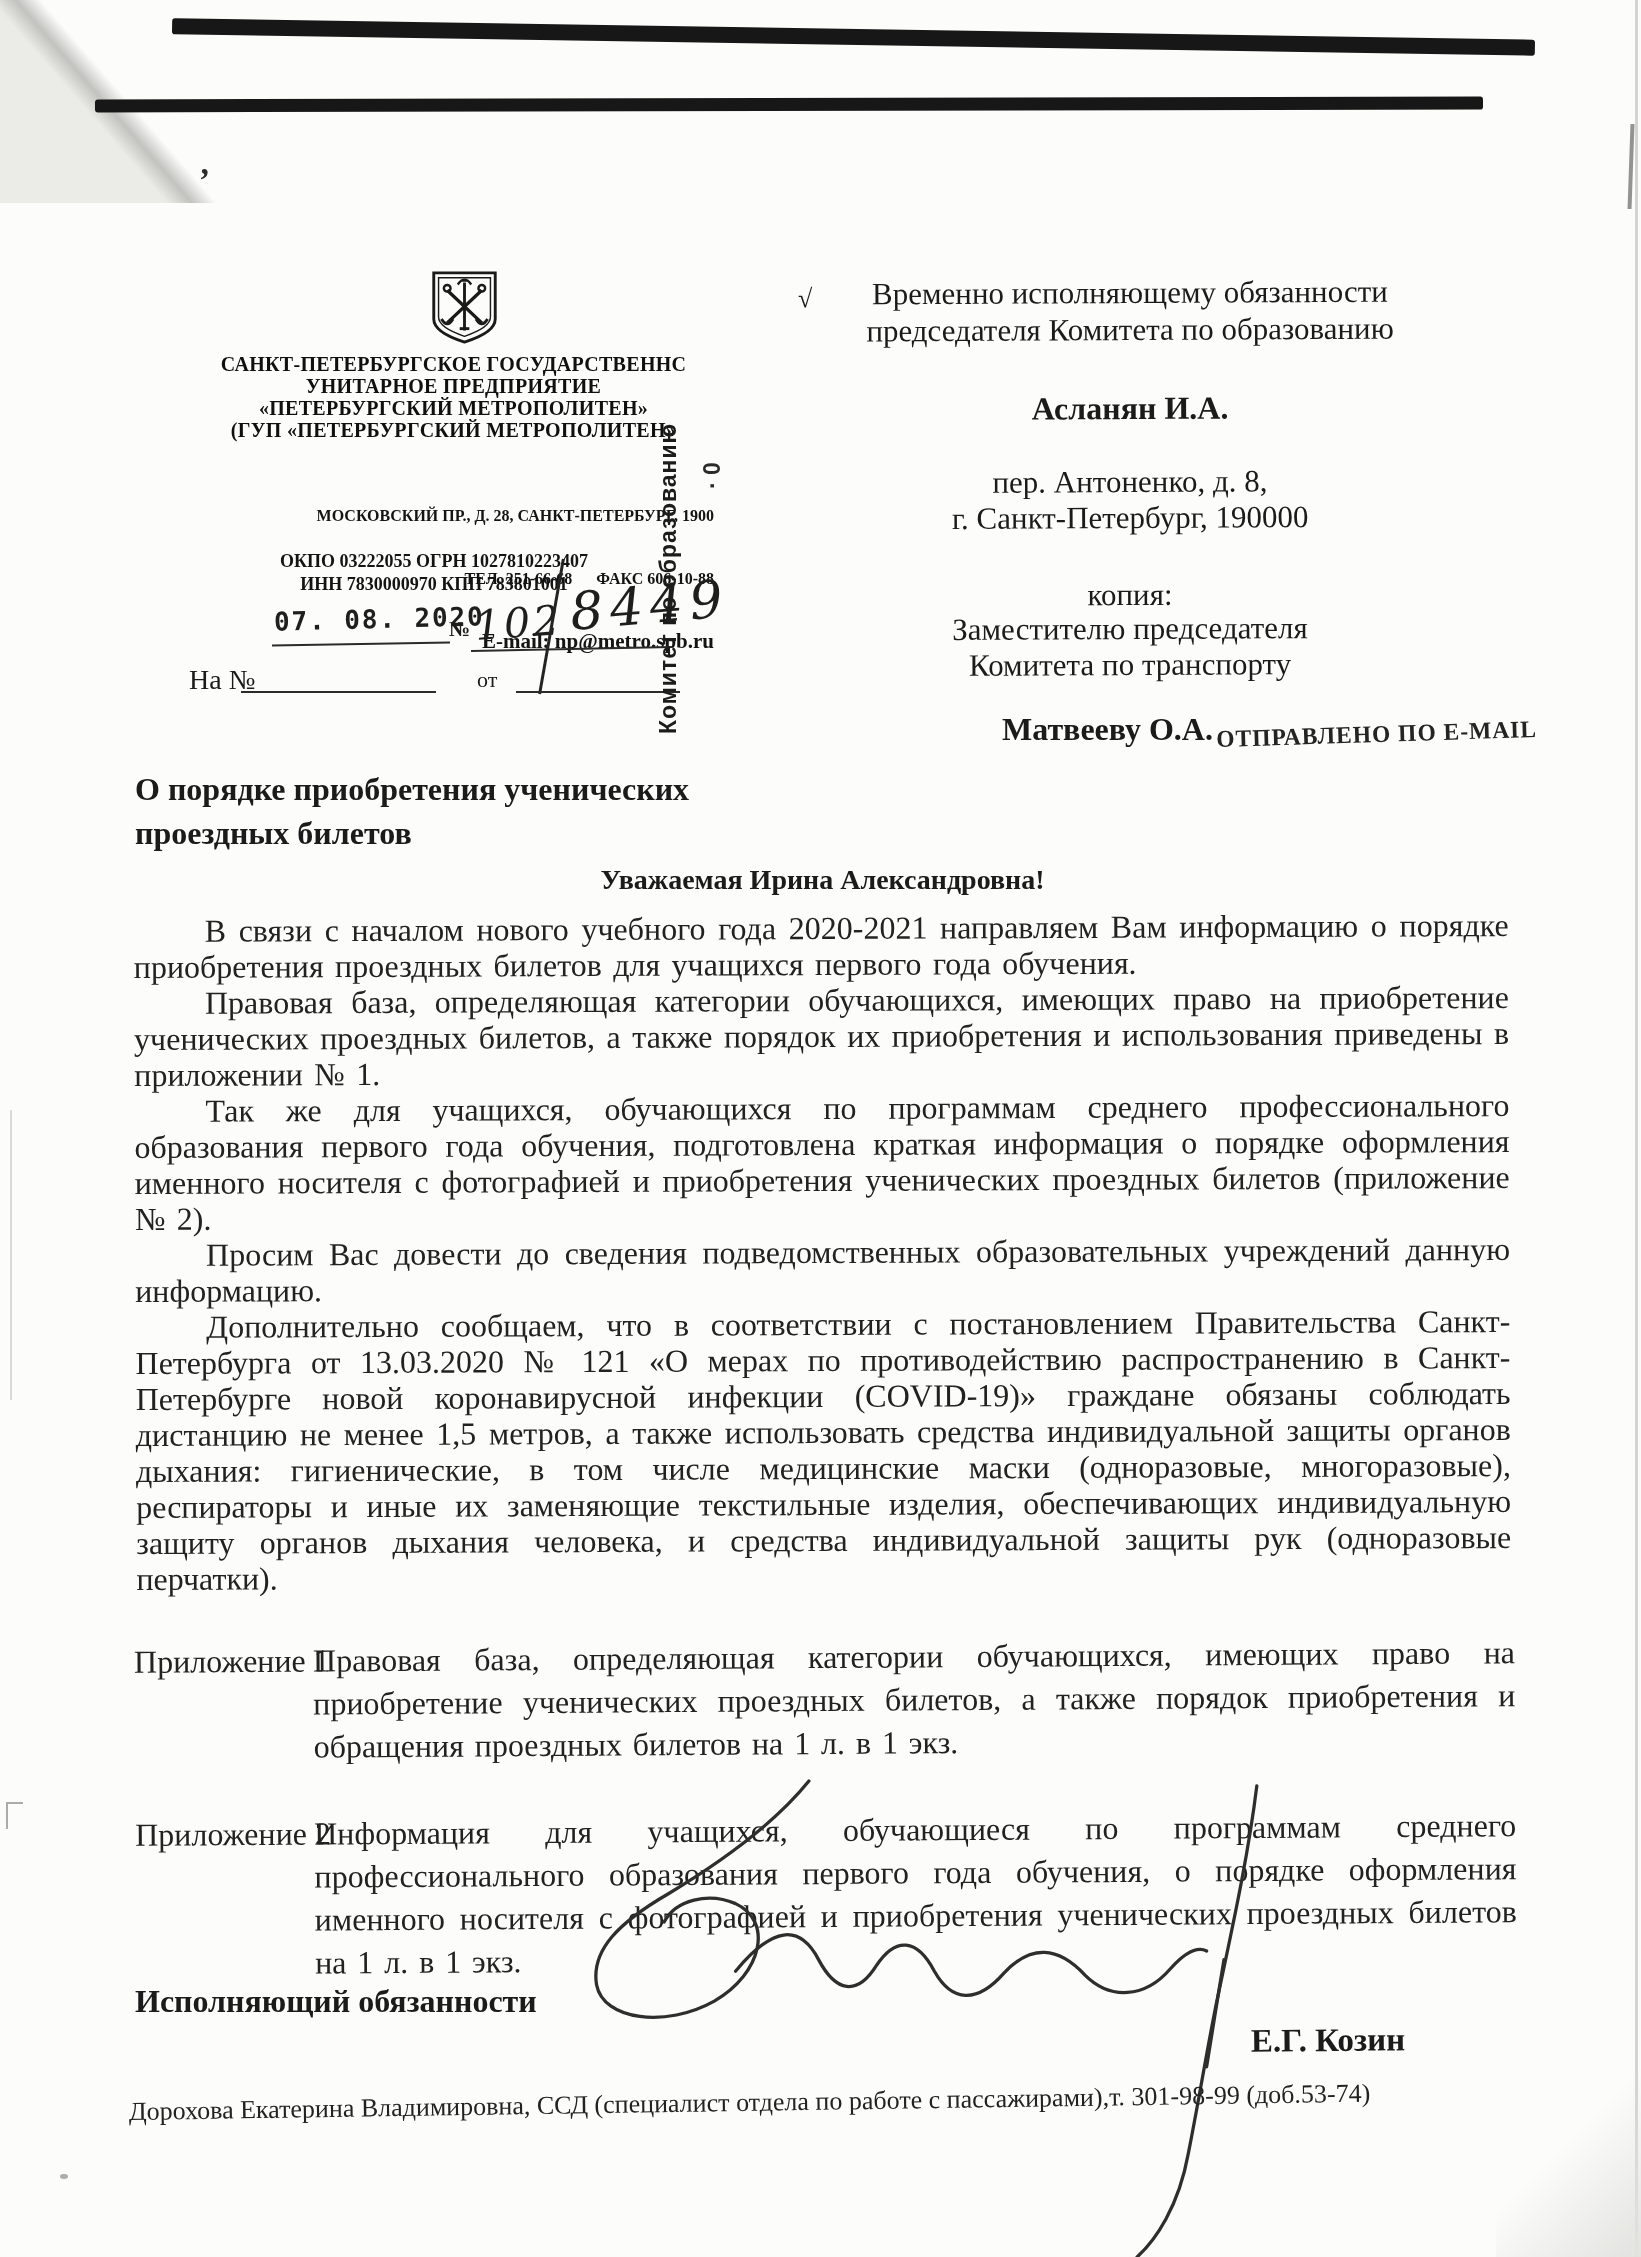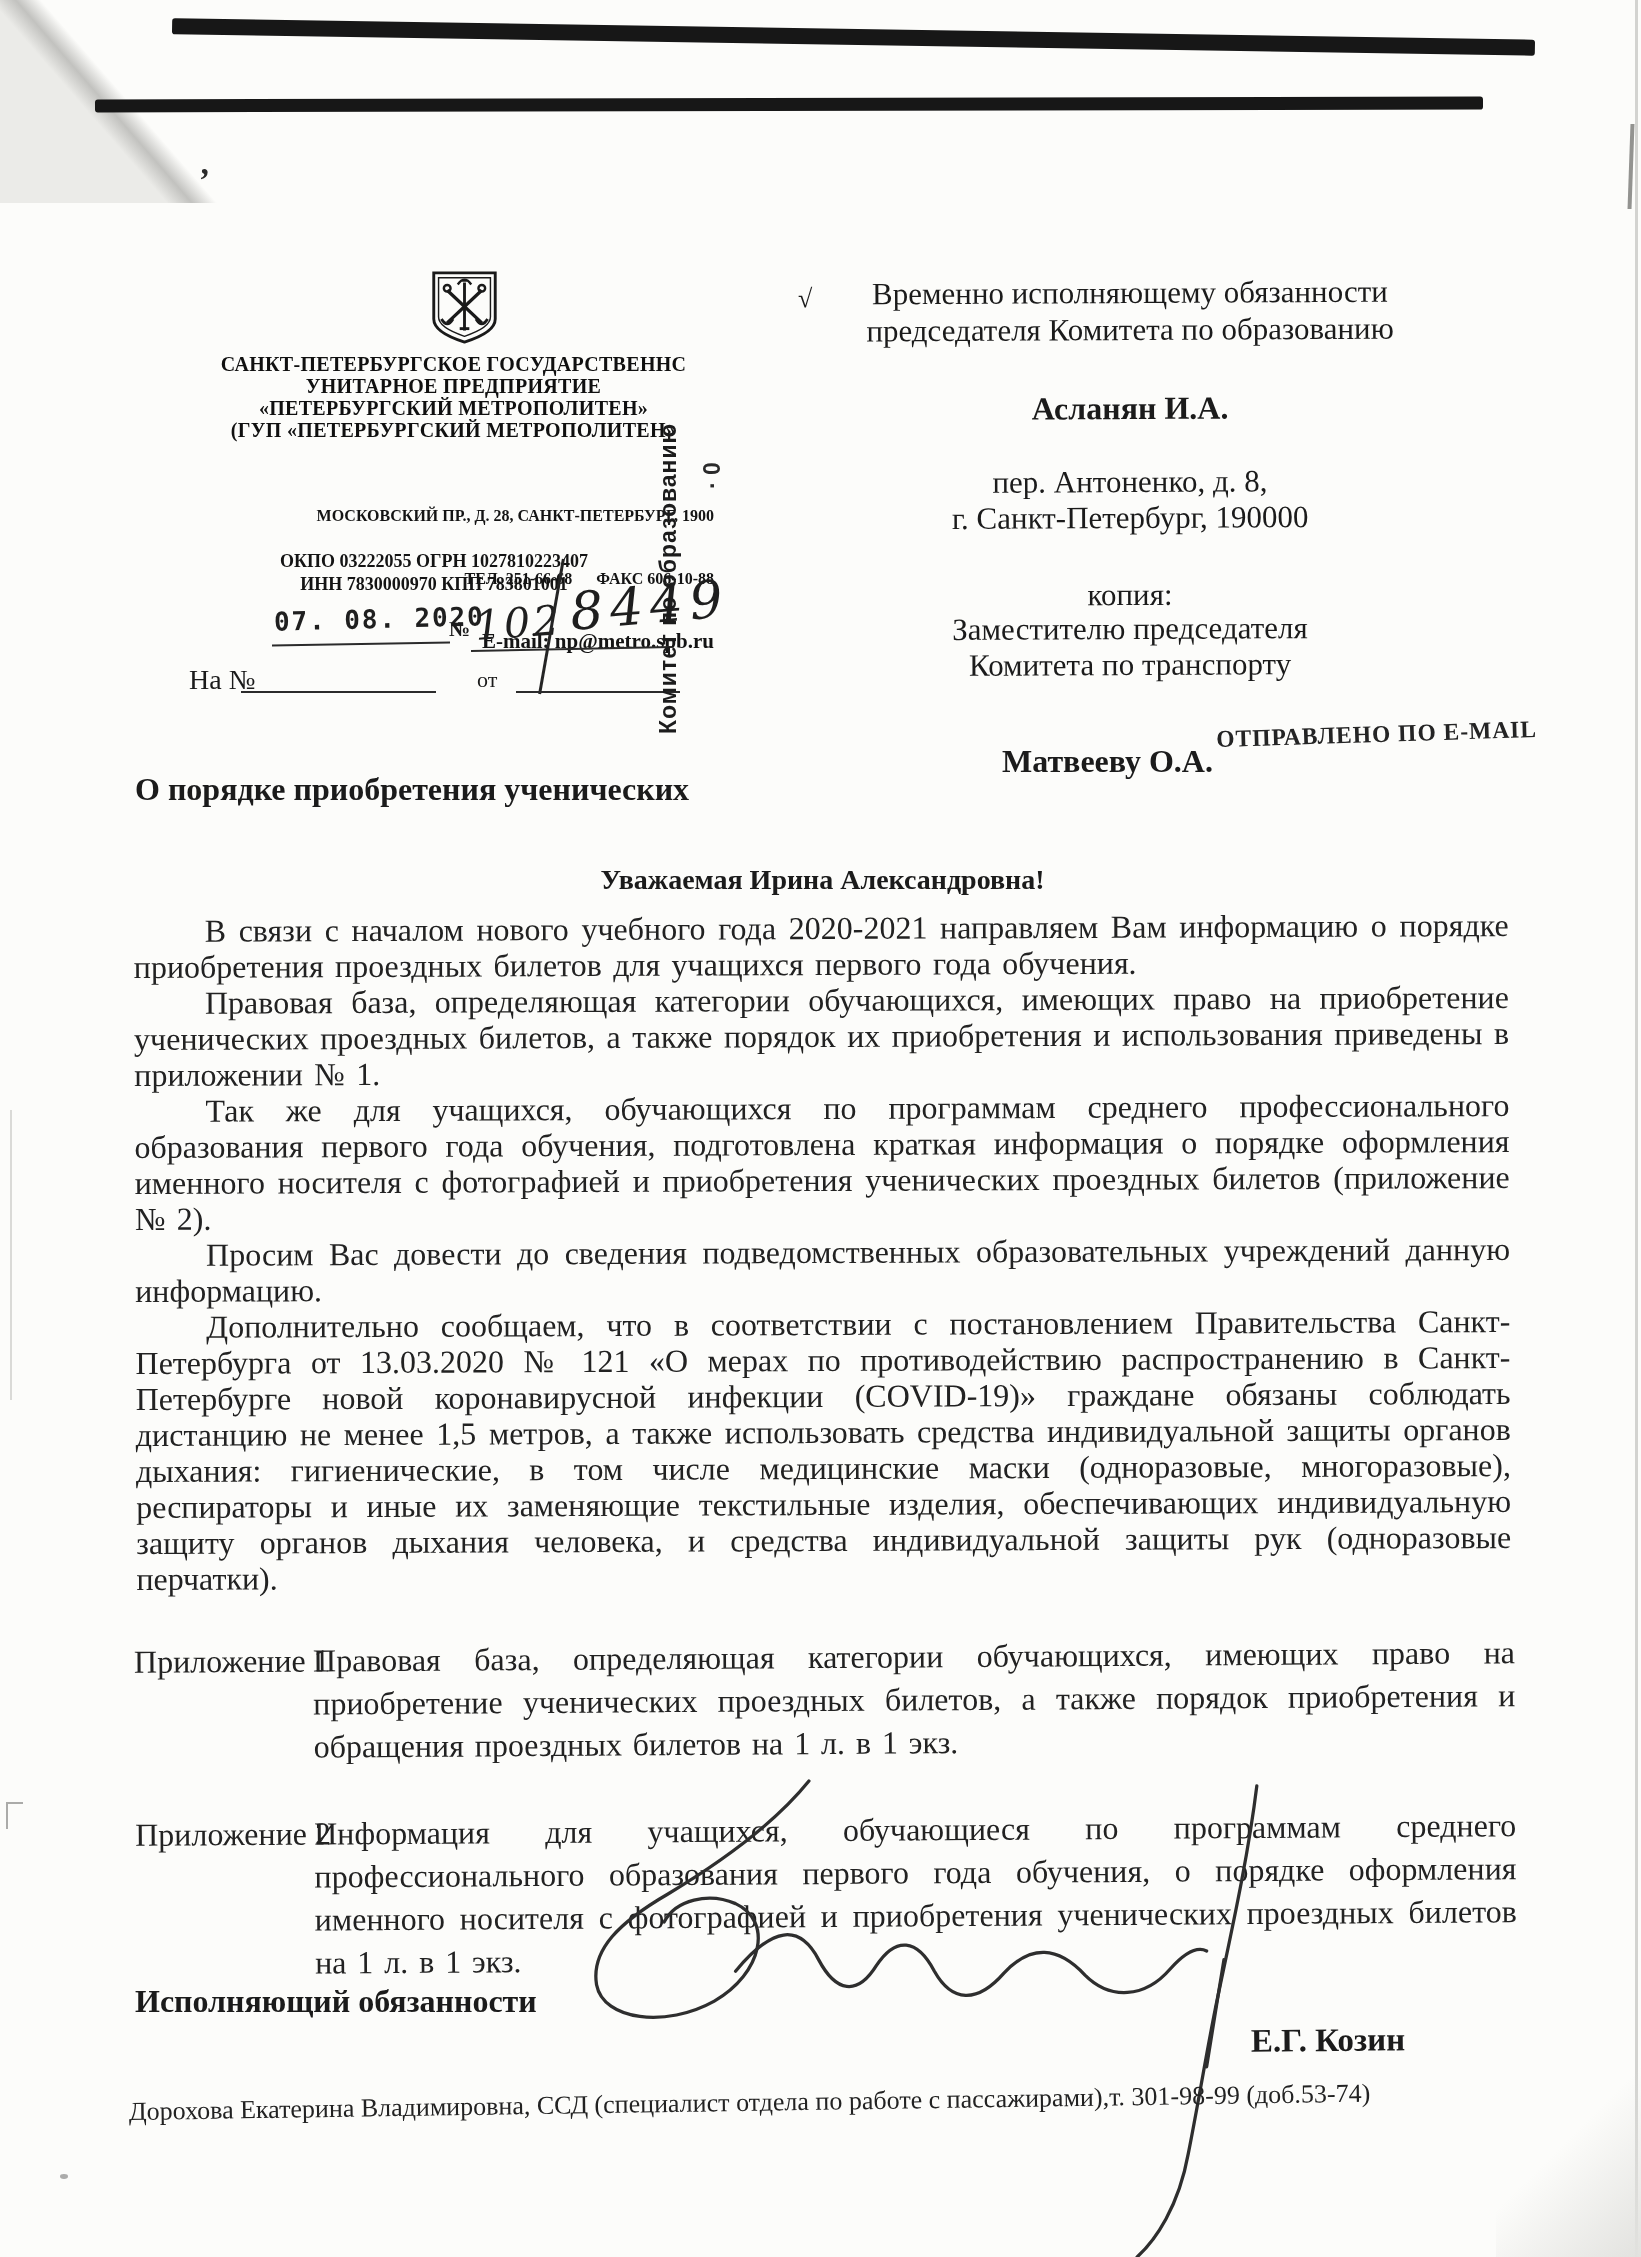--- a/index.html
+++ b/index.html
@@ -55,21 +55,21 @@
 
   
   .rcol{width:628px;text-align:center;font-size:31px;line-height:37px;transform:rotate(-0.3deg);}
   .rcol div{white-space:nowrap;}
   .addr-head{left:816px;top:274px;}
   .check{left:798px;top:284px;font-size:26px;}
   .addr-name{left:816px;top:390px;font-weight:bold;font-size:32px;}
   .addr-addr{left:816px;top:464px;line-height:36px;}
   .copy-label{left:816px;top:576px;}
   .copy-lines{left:816px;top:611px;line-height:36px;}
-  .matveev{left:1002px;top:743px;font-weight:bold;font-size:32px;white-space:nowrap;}
+  .matveev{left:1002px;top:711px;font-weight:bold;font-size:32px;white-space:nowrap;}
   .email-stamp{left:1213px;top:721px;font-weight:bold;font-size:24px;letter-spacing:1px;
        color:#242424;transform:rotate(-1.8deg) scaleX(.98);white-space:nowrap;}
 
   
   .subject{left:135px;top:767px;font-weight:bold;font-size:32px;line-height:44px;}
   .subject div{white-space:nowrap;}
   .salutation{left:135px;top:848px;width:1375px;text-align:center;font-weight:bold;font-size:28px;margin-top:16px;}
   .body{left:135px;top:910px;width:1375px;font-size:32px;line-height:36px;
        text-align:justify;word-spacing:3.4px;transform:rotate(-0.25deg);color:#222;}
   .body .para{text-indent:71px;margin:0;}
@@ -160,20 +160,21 @@
   <div class="abs rcol copy-label">копия:</div>
   <div class="abs rcol copy-lines">
     <div>Заместителю председателя</div>
     <div>Комитета по транспорту</div>
   </div>
   <div class="abs matveev">Матвееву О.А.</div>
   <div class="abs email-stamp">ОТПРАВЛЕНО ПО E-MAIL</div>
 
   <div class="abs subject">
     <div>О порядке приобретения ученических</div>
+    <div>проездных билетов</div>
   </div>
   <div class="abs salutation">Уважаемая Ирина Александровна!</div>
 
   <div class="abs body">
       <div class="para">В связи с началом нового учебного года 2020-2021 направляем Вам информацию о порядке приобретения проездных билетов для учащихся первого года обучения.</div>
       <div class="para">Правовая база, определяющая категории обучающихся, имеющих право на приобретение ученических проездных билетов, а также порядок их приобретения и использования приведены в приложении № 1.</div>
       <div class="para">Так же для учащихся, обучающихся по программам среднего профессионального образования первого года обучения, подготовлена краткая информация о порядке оформления именного носителя с фотографией и приобретения ученических проездных билетов (приложение № 2).</div>
       <div class="para">Просим Вас довести до сведения подведомственных образовательных учреждений данную информацию.</div>
       <div class="para">Дополнительно сообщаем, что в соответствии с постановлением Правительства Санкт-Петербурга от 13.03.2020 № 121 «О мерах по противодействию распространению в Санкт-Петербурге новой коронавирусной инфекции (COVID-19)» граждане обязаны соблюдать дистанцию не менее 1,5 метров, а также использовать средства индивидуальной защиты органов дыхания: гигиенические, в том числе медицинские маски (одноразовые, многоразовые), респираторы и иные их заменяющие текстильные изделия, обеспечивающих индивидуальную защиту органов дыхания человека, и средства индивидуальной защиты рук (одноразовые перчатки).</div>
     </div>

